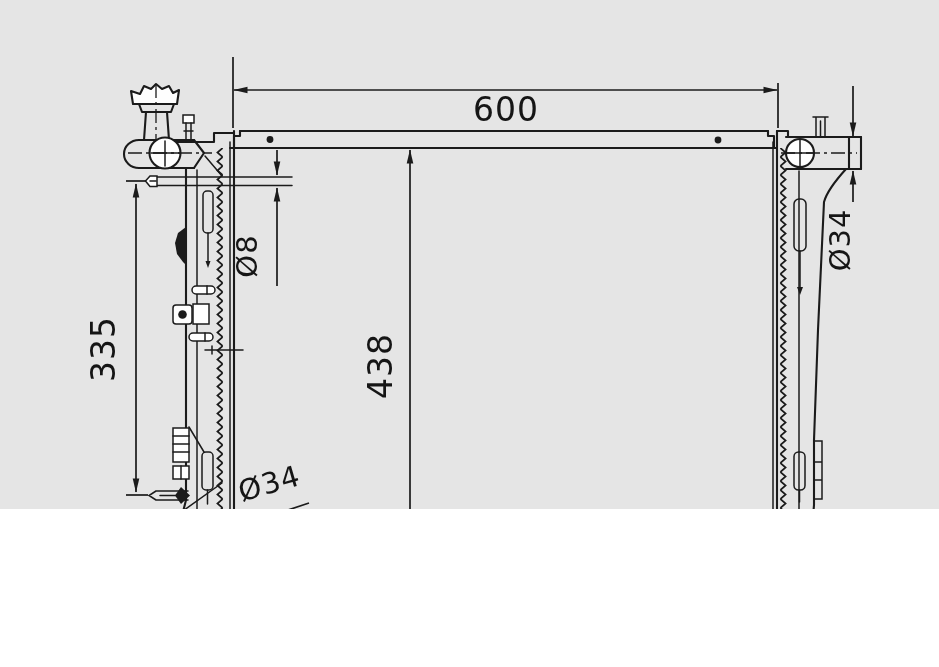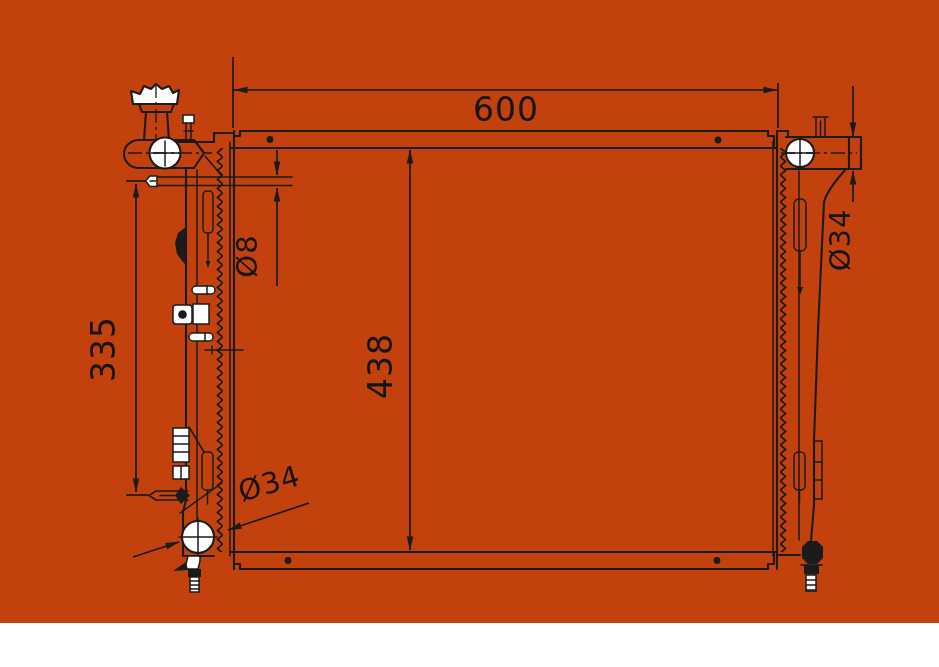--- a/index.html
+++ b/index.html
@@ -1,16 +1,16 @@
 <!DOCTYPE html>
 <html><head>
 <meta charset="utf-8">
 <style>
   html,body{margin:0;padding:0;background:#ffffff;}
-  .stage{position:relative;width:939px;height:623px;background:#c2410c;overflow:hidden;
+  .stage{position:relative;width:939px;height:509px;background:#e5e5e5;overflow:hidden;
          font-family:"DejaVu Sans", sans-serif;}
   svg{display:block;width:939px;height:667px;}
   .ln{stroke:#1b1b1b;stroke-width:2.1;fill:none;stroke-linecap:round;stroke-linejoin:round;}
   .thin{stroke:#1b1b1b;stroke-width:1.5;fill:none;stroke-linecap:round;}
   .dim{stroke:#1b1b1b;stroke-width:1.7;fill:none;stroke-linecap:butt;}
   .cl{stroke:#1b1b1b;stroke-width:1.3;fill:none;stroke-dasharray:14 4 3 4;}
   .blk{fill:#1b1b1b;stroke:none;}
   .wfill{fill:#fefefe;}
   text{fill:#151515;font-family:"DejaVu Sans", sans-serif;letter-spacing:1px;}
   .dimtxt{font-size:33px;}

